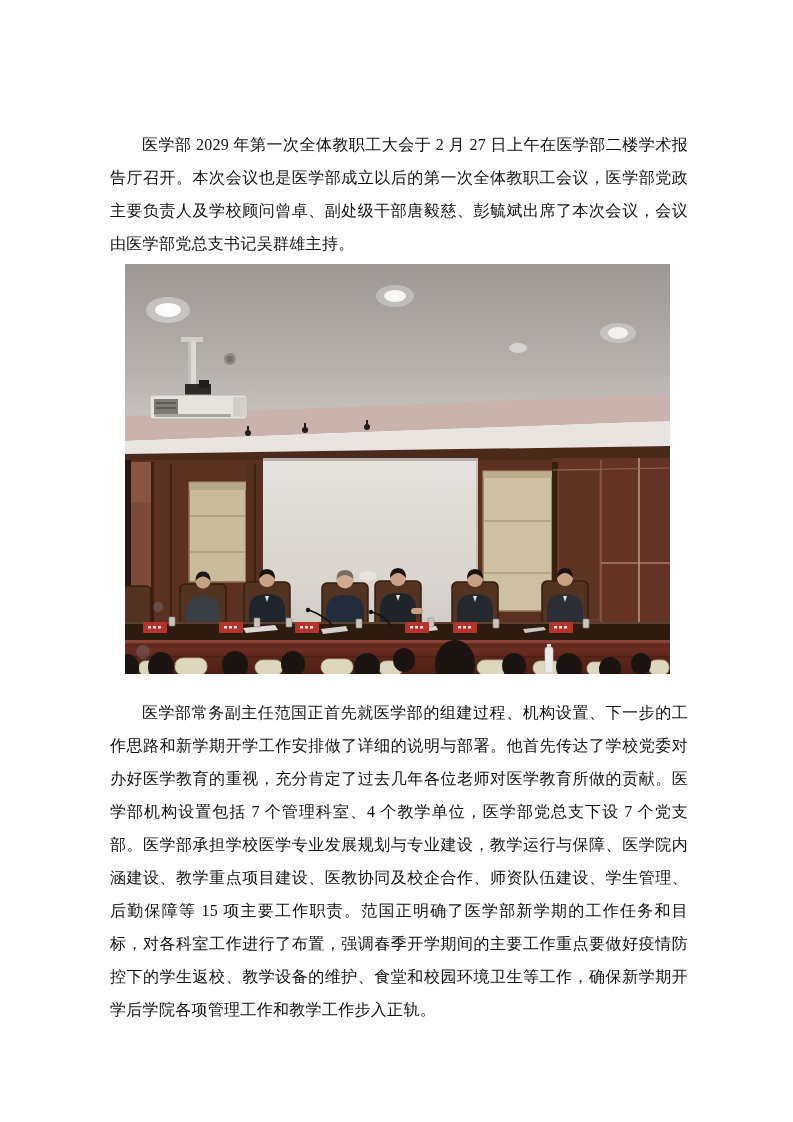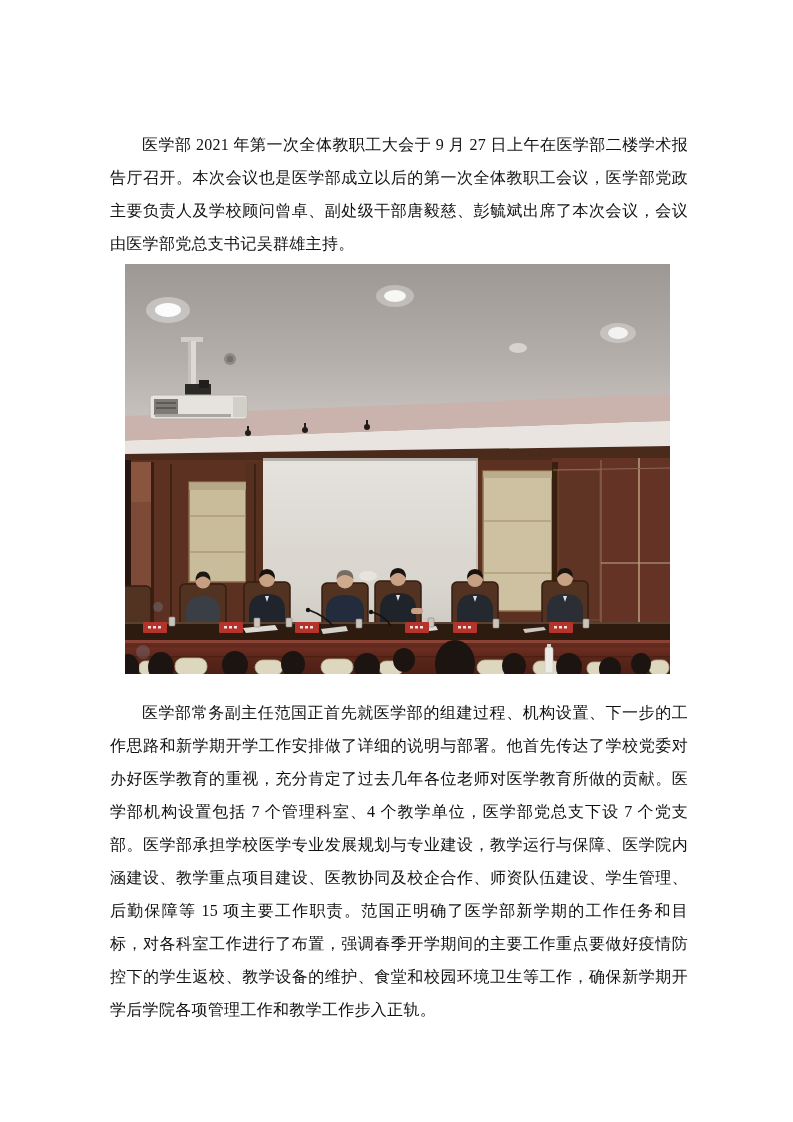--- a/index.html
+++ b/index.html
@@ -30,21 +30,21 @@
     line-height:0;
   }
   figure.photo-frame svg{display:block;}
 </style>
 </head>
 <body>
 
 <div class="page">
   <div class="content">
 
-    <p class="para">医学部 2021 年第一次全体教职工大会于 9 月 27 日上午在医学部二楼学术报告厅召开。本次会议也是医学部成立以后的第一次全体教职工会议，医学部党政主要负责人及学校顾问曾卓、副处级干部唐毅慈、彭毓斌出席了本次会议，会议由医学部党总支书记吴群雄主持。</p>
+    <p class="para">医学部 2029 年第一次全体教职工大会于 2 月 27 日上午在医学部二楼学术报告厅召开。本次会议也是医学部成立以后的第一次全体教职工会议，医学部党政主要负责人及学校顾问曾卓、副处级干部唐毅慈、彭毓斌出席了本次会议，会议由医学部党总支书记吴群雄主持。</p>
 
     <figure class="photo-frame">
       <svg width="545" height="410" viewBox="0 0 545 410">
         <defs>
           <linearGradient id="gCeil" x1="0" y1="0" x2="0" y2="1">
             <stop offset="0" stop-color="#9d9894"></stop>
             <stop offset="0.6" stop-color="#b3aeaa"></stop>
             <stop offset="1" stop-color="#c8c3be"></stop>
           </linearGradient>
           <linearGradient id="gScreenShade" x1="0" y1="0" x2="0" y2="1">

